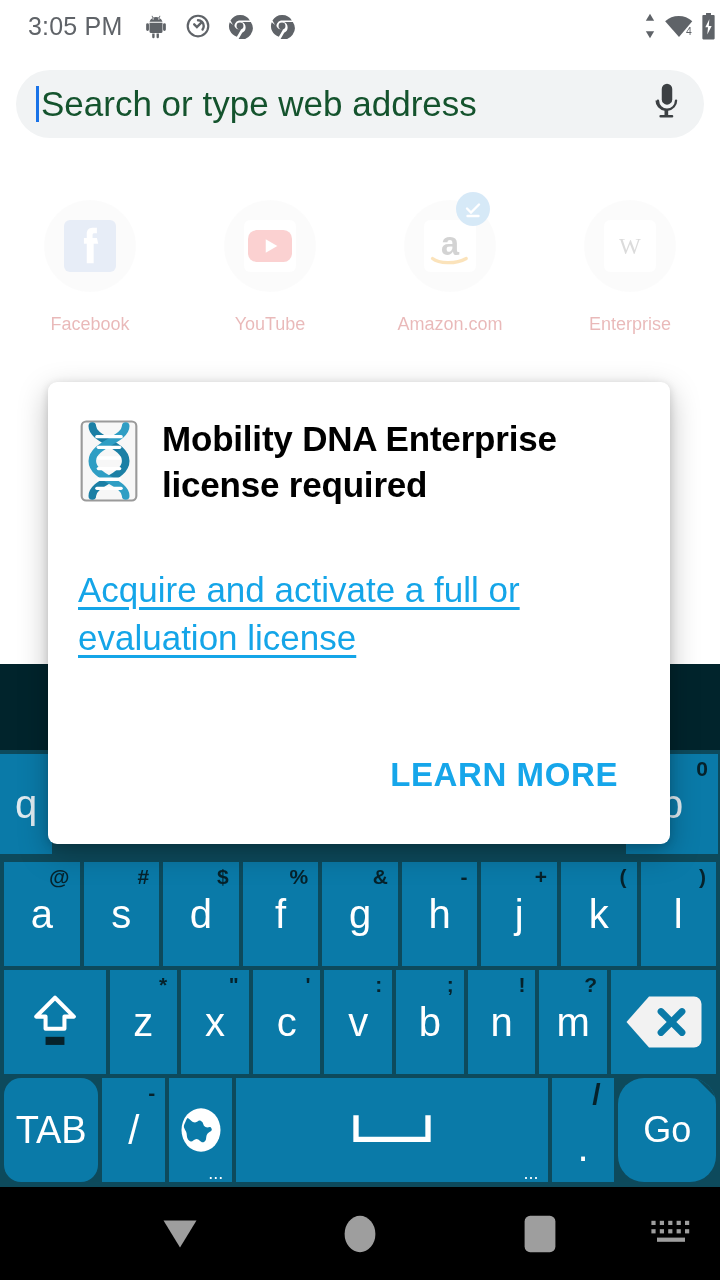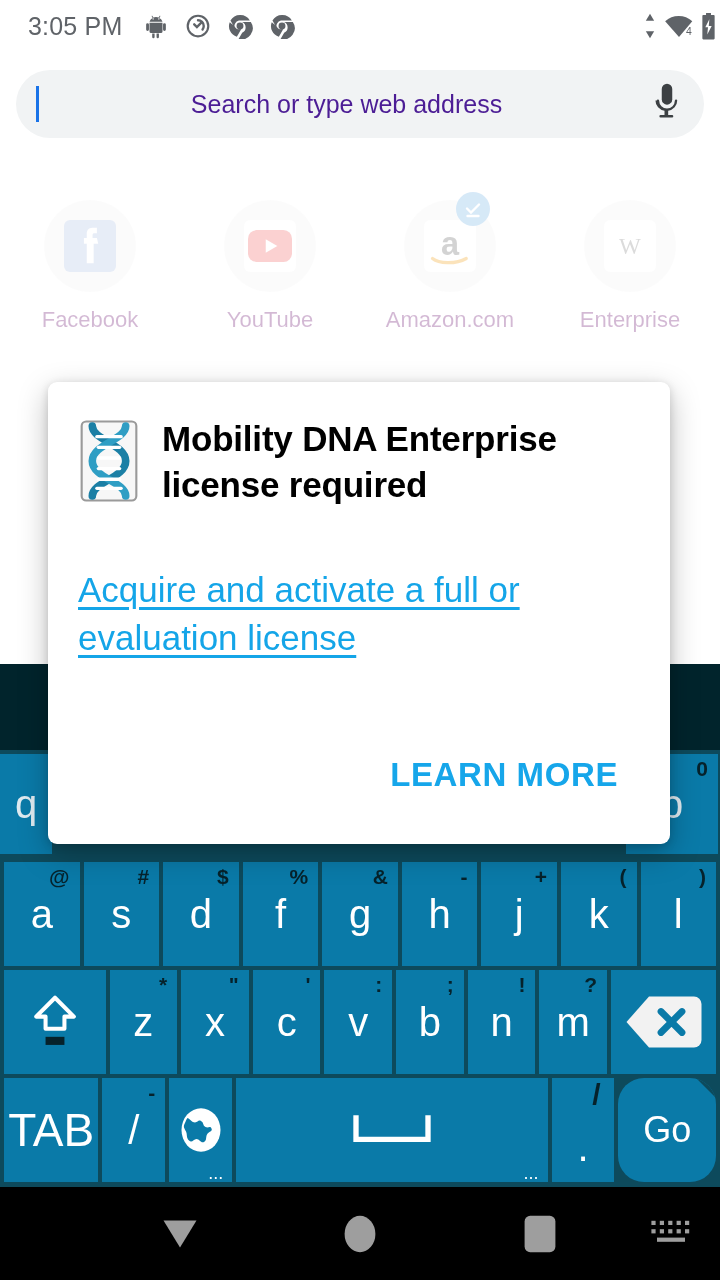--- a/index.html
+++ b/index.html
@@ -25,41 +25,41 @@
   .sicon { display: block; }
 
   
   .omnibox {
     position: absolute; top: 70px; left: 16px; width: 688px; height: 68px;
     background: #f1f3f4; border-radius: 34px; display: flex; align-items: center;
     padding: 0 22px 0 20px;
   }
   .caret { width: 3px; height: 36px; background: #1a73e8; margin-right: 2px; flex: 0 0 auto; }
   .omnibox-text {
-    font-size: 25px; color: #4c1d95; flex: 1 1 auto; white-space: nowrap; overflow: hidden; text-align: center;
+    font-size: 35px; color: #14532d; flex: 1 1 auto; white-space: nowrap; overflow: hidden;
   }
   .mic { flex: 0 0 auto; }
 
   
   .tiles {
     position: absolute; top: 200px; left: 0; width: 720px;
     display: flex; justify-content: space-around; align-items: flex-start;
     opacity: .30;
   }
   .tile { width: 170px; display: flex; flex-direction: column; align-items: center; }
   .tile-circle {
     width: 92px; height: 92px; border-radius: 50%; background: #f4f4f4;
     display: flex; align-items: center; justify-content: center; position: relative;
   }
   .tile-inner {
     width: 52px; height: 52px; border-radius: 6px; background: #fff;
     display: flex; align-items: center; justify-content: center; overflow: hidden;
   }
   .tile-label {
-    margin-top: 15px; font-size: 22px; color: #701a75; white-space: nowrap;
+    margin-top: 22px; font-size: 18px; color: #b91c1c; white-space: nowrap;
   }
   .badge {
     position: absolute; top: -8px; right: 6px; width: 34px; height: 34px;
     border-radius: 50%; background: #7bb7e8; display: flex; align-items: center;
     justify-content: center;
   }
 
   
   .kb-topbar {
     position: absolute; left: 0; top: 664px; width: 720px; height: 86px;
@@ -78,21 +78,21 @@
     color: #ffffff; font-size: 40px; font-weight: 400;
   }
   .key .alt {
     position: absolute; top: 3px; right: 10px; font-size: 21px; color: #06222b; font-weight: 700;
   }
   .key .dots {
     position: absolute; bottom: 4px; right: 9px; font-size: 18px; color: #ffffff; line-height: 10px;
   }
   .key.space { flex: 4.95 1 0; }
   .key.go { flex: 1.55 1 0; font-size: 36px; border-radius: 26px; }
-  .key.tab { flex: 1.5 1 0; font-size: 46px; }
+  .key.tab { flex: 1.5 1 0; font-size: 38px; border-radius: 17px; }
   .key.shift { flex: 1.5 1 0; }
   .key.bksp { flex: 1.55 1 0; }
   .key.dot { font-size: 40px; align-items: flex-end; padding-bottom: 12px; }
   .key.go { position: relative; overflow: hidden; }
   .key.go::before {
     content:""; position:absolute; top:0; right:0; border-top: 20px solid #0d4a5c;
     border-left: 20px solid transparent;
   }
   .row1-left { position:absolute; left:0; top:754px; width:52px; height:100px;
                background:#0a7aa8; display:flex; align-items:center; justify-content:center;

